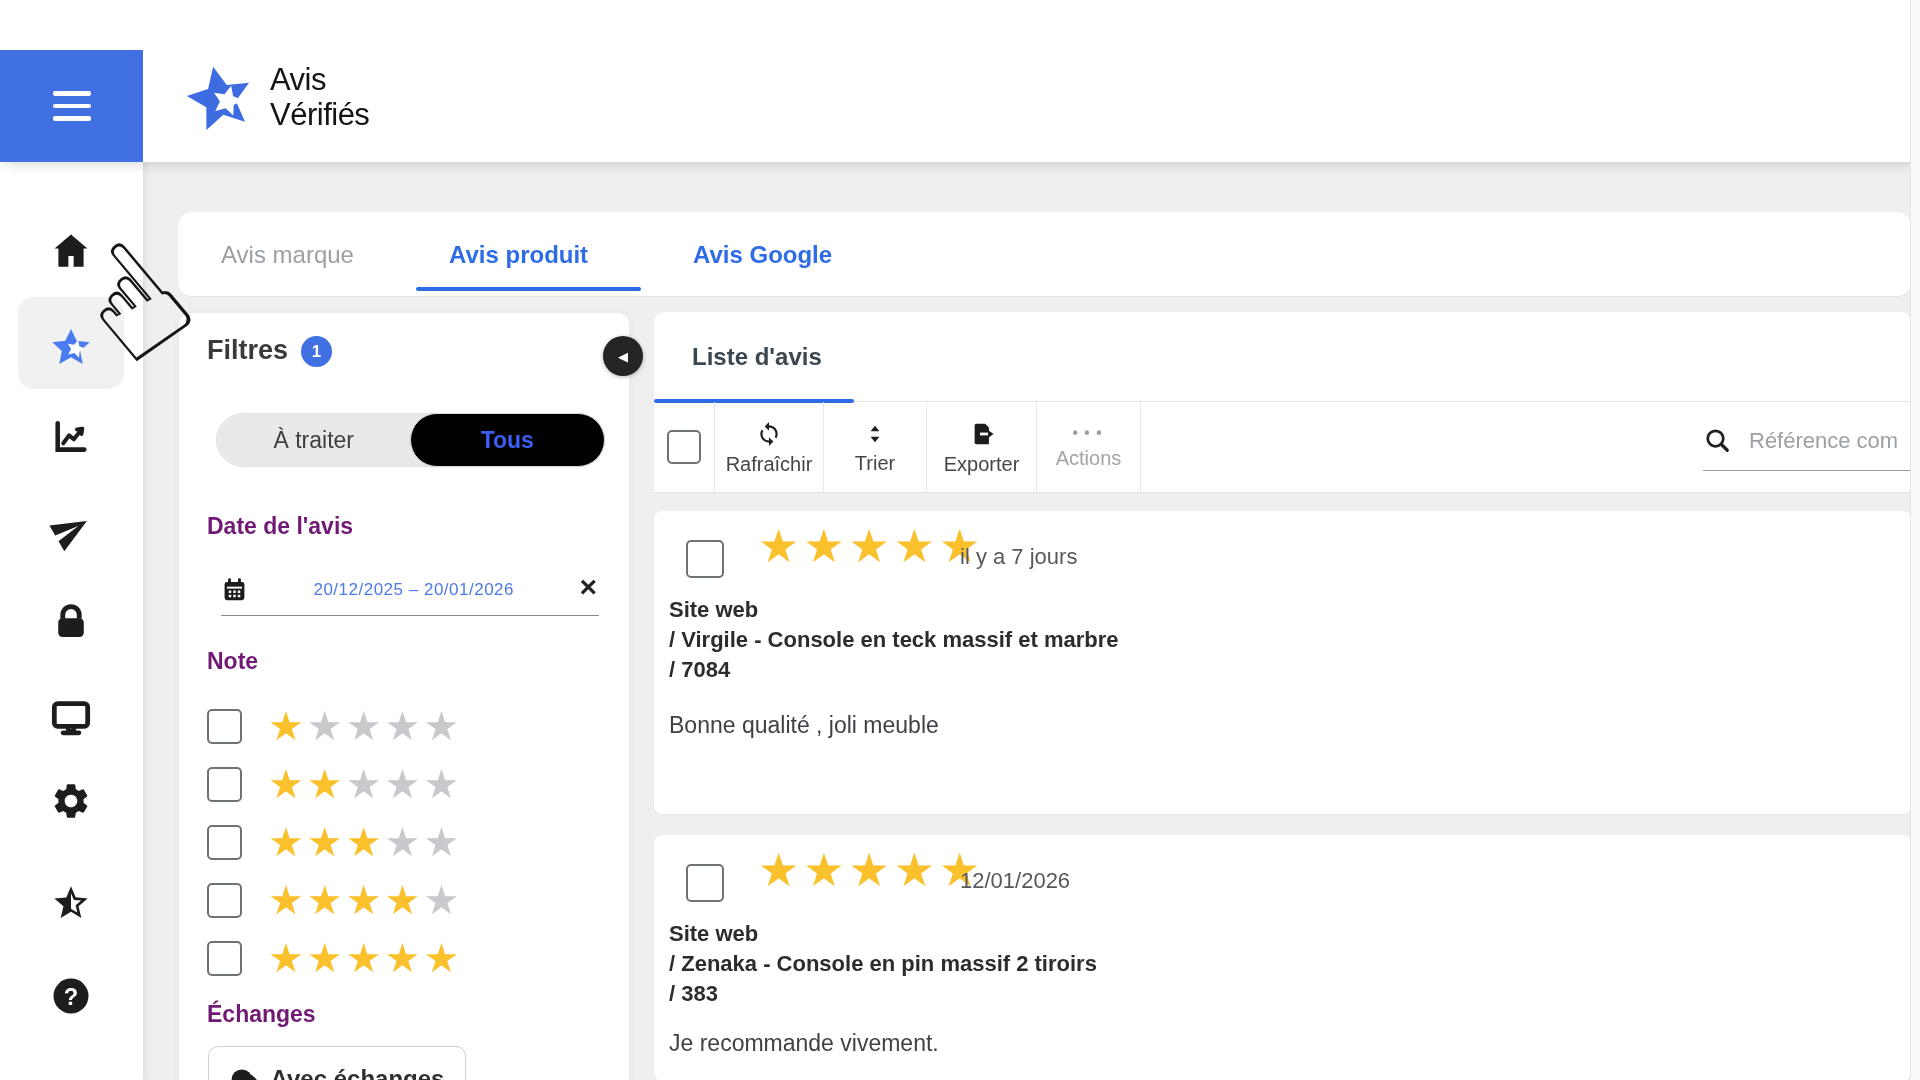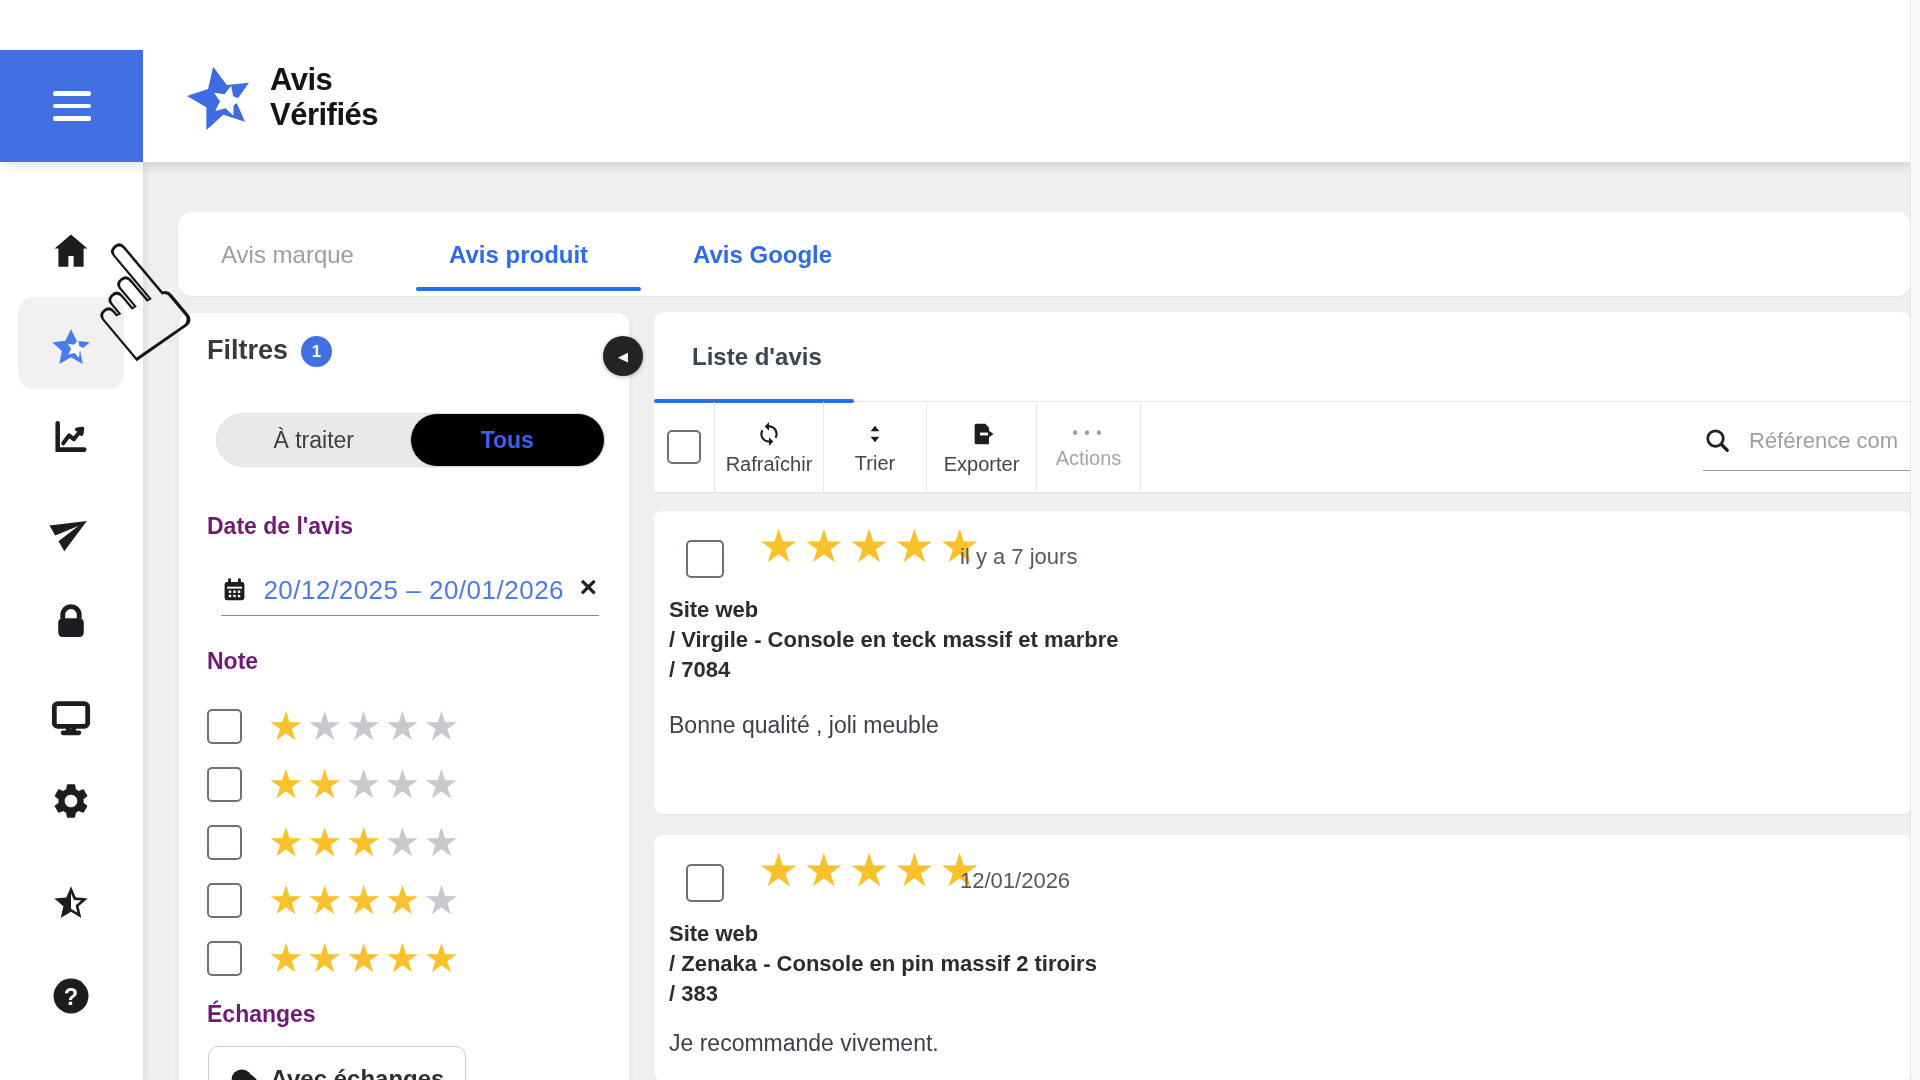--- a/index.html
+++ b/index.html
@@ -11,21 +11,21 @@
   }
   .glyph{font-family:"DejaVu Sans",sans-serif;}
 
   
   .topbar{position:absolute;left:0;top:0;width:1920px;height:162px;background:#fff;
           box-shadow:0 7px 12px -5px rgba(0,0,0,.16);z-index:5;}
   .menu-btn{position:absolute;left:0;top:50px;width:143px;height:112px;background:var(--accent_blue,#4170e2);
             display:flex;flex-direction:column;align-items:center;justify-content:center;gap:8px;cursor:pointer;z-index:7;}
   .menu-btn i{display:block;width:38px;height:4.5px;background:#fff;border-radius:2px;}
   .logo{position:absolute;left:183px;top:62px;display:flex;align-items:flex-start;gap:13px;z-index:6;}
-  .logo-text{font-weight:bold;font-size:31px;line-height:35px;color:#141414;letter-spacing:-.5px;}
+  .logo-text{font-weight:normal;font-size:31px;line-height:35px;color:#141414;letter-spacing:-.5px;}
 
   
   .sidebar{position:absolute;left:0;top:162px;width:143px;height:918px;background:#fff;
            box-shadow:3px 0 6px rgba(0,0,0,.07);z-index:4;}
   .active-tile{position:absolute;left:18px;top:135px;width:106px;height:92px;background:#f1f1f2;border-radius:16px;}
   .side-item{position:absolute;left:47px;width:48px;height:48px;display:flex;align-items:center;justify-content:center;cursor:pointer;}
 
   
   .tabcard{position:absolute;left:178px;top:212px;width:1733px;height:84px;background:#fff;border-radius:14px;
            box-shadow:0 1px 2px rgba(0,0,0,.05);z-index:2;}
@@ -41,21 +41,21 @@
   .f-badge{position:absolute;left:122px;top:23px;width:31px;height:31px;border-radius:50%;background:var(--accent_blue,#4170e2);
            color:#fff;font-size:17px;font-weight:bold;display:flex;align-items:center;justify-content:center;}
   .toggle{position:absolute;left:37px;top:100px;width:387px;height:52px;background:#e9e9ea;border:1px solid #e2e2e3;
           border-radius:27px;display:flex;cursor:pointer;}
   .toggle .seg{flex:1;display:flex;align-items:center;justify-content:center;font-size:23px;color:#3f3f3f;}
   .toggle .seg.sel{background:#000000;border:1px solid #dcdcdc;border-radius:27px;margin:-1px;box-shadow:0 1px 2px rgba(0,0,0,.05);
                    color:var(--tous_blue,#3b5ef5);font-weight:bold;}
   .f-heading{position:absolute;left:28px;font-size:23px;font-weight:bold;color:#701a75;}
   .date-row{position:absolute;left:42px;top:252px;width:378px;height:50px;border-bottom:1.5px solid #8a8a8a;
             display:flex;align-items:center;cursor:text;}
-  .date-value{flex:1;text-align:center;font-size:26px;color:var(--date_blue,#4e7ae8);letter-spacing:.5px;white-space:nowrap;}
+  .date-value{flex:1;text-align:center;font-size:17px;color:var(--date_blue,#4e7ae8);letter-spacing:.5px;white-space:nowrap;}
   .date-clear{font-size:30px;font-weight:bold;color:#222;line-height:1;cursor:pointer;padding:0 2px 6px 0;}
   .note-row{position:absolute;left:28px;height:40px;display:flex;align-items:center;gap:26px;cursor:pointer;}
   .cbx{width:31px;height:31px;border:2.5px solid #6d7277;border-radius:5px;background:#fff;flex:none;cursor:pointer;}
   .stars{font-family:"DejaVu Sans",sans-serif;font-size:40px;letter-spacing:3px;line-height:1;white-space:nowrap;}
   .st-on{color:var(--star_yellow,#fbc02d);}
   .st-off{color:var(--star_gray,#c8c8cd);}
   .exch-btn{position:absolute;left:29px;top:733px;width:256px;height:64px;border:1.5px solid #cfcfcf;border-radius:10px;
             display:flex;align-items:center;justify-content:center;gap:14px;font-size:24px;font-weight:bold;color:#2f2f2f;cursor:pointer;background:#fff;}
 
   .collapse-btn{position:absolute;left:603px;top:336px;width:40px;height:40px;border-radius:50%;background:#242424;

